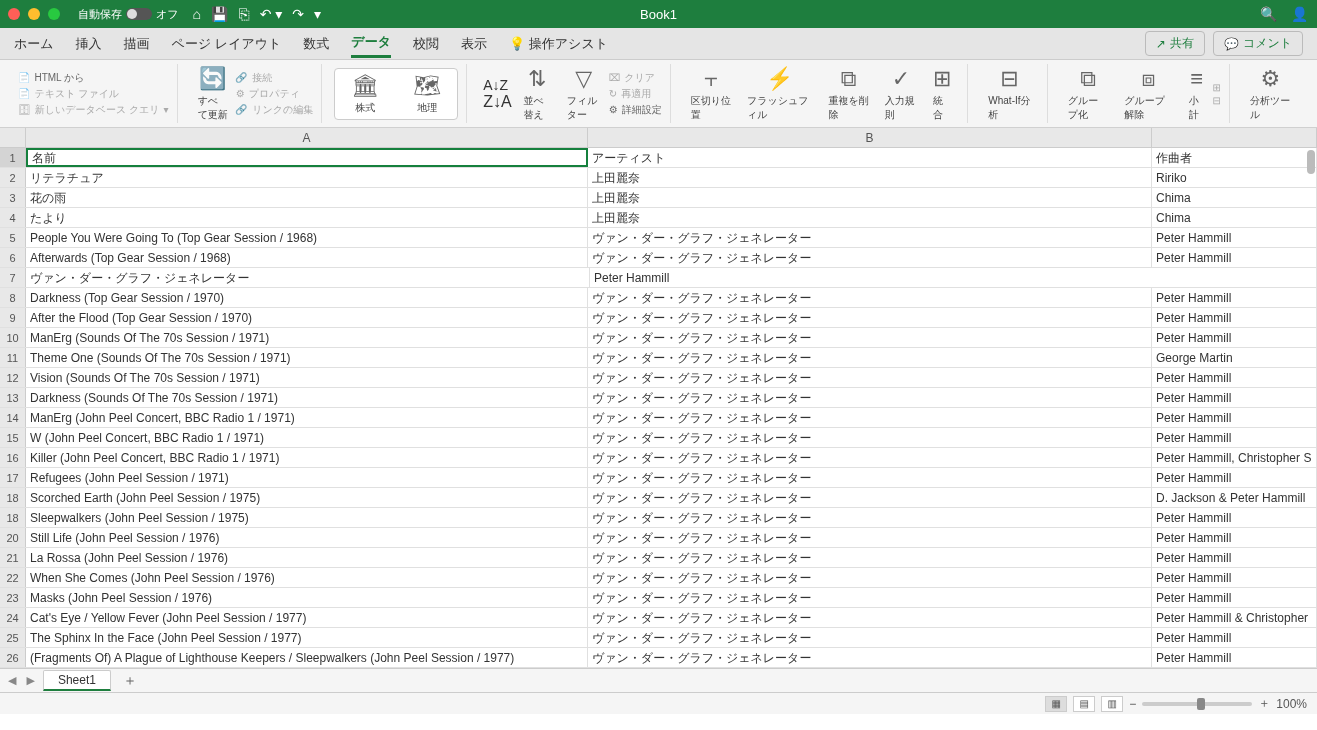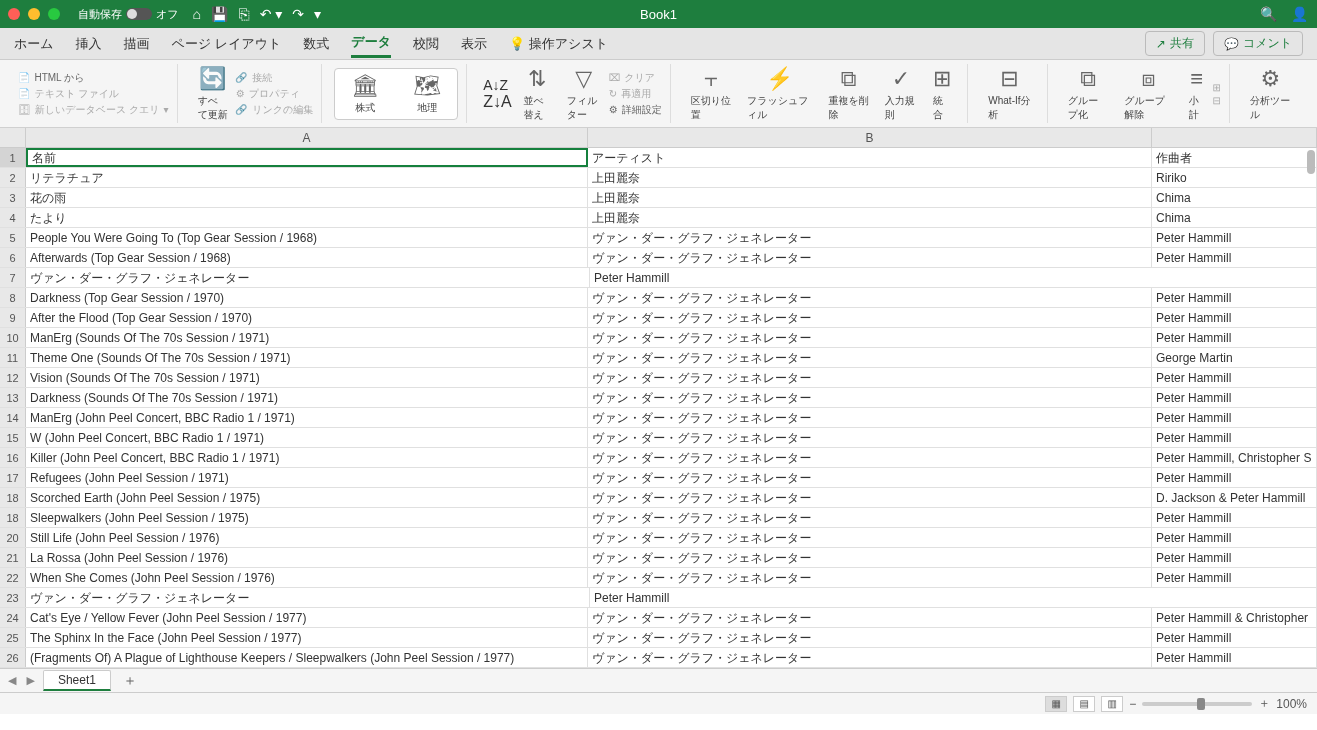--- a/index.html
+++ b/index.html
@@ -334,20 +334,21 @@
       <div class="cell c">Peter Hammill</div>
     </div>
     <div class="row">
       <div class="rh">22</div>
       <div class="cell a">When She Comes (John Peel Session / 1976)</div>
       <div class="cell b">ヴァン・ダー・グラフ・ジェネレーター</div>
       <div class="cell c">Peter Hammill</div>
     </div>
     <div class="row">
       <div class="rh">23</div>
+      <div class="cell a">Masks (John Peel Session / 1976)</div>
       <div class="cell b">ヴァン・ダー・グラフ・ジェネレーター</div>
       <div class="cell c">Peter Hammill</div>
     </div>
     <div class="row">
       <div class="rh">24</div>
       <div class="cell a">Cat's Eye / Yellow Fever (John Peel Session / 1977)</div>
       <div class="cell b">ヴァン・ダー・グラフ・ジェネレーター</div>
       <div class="cell c">Peter Hammill &amp; Christopher</div>
     </div>
     <div class="row">

